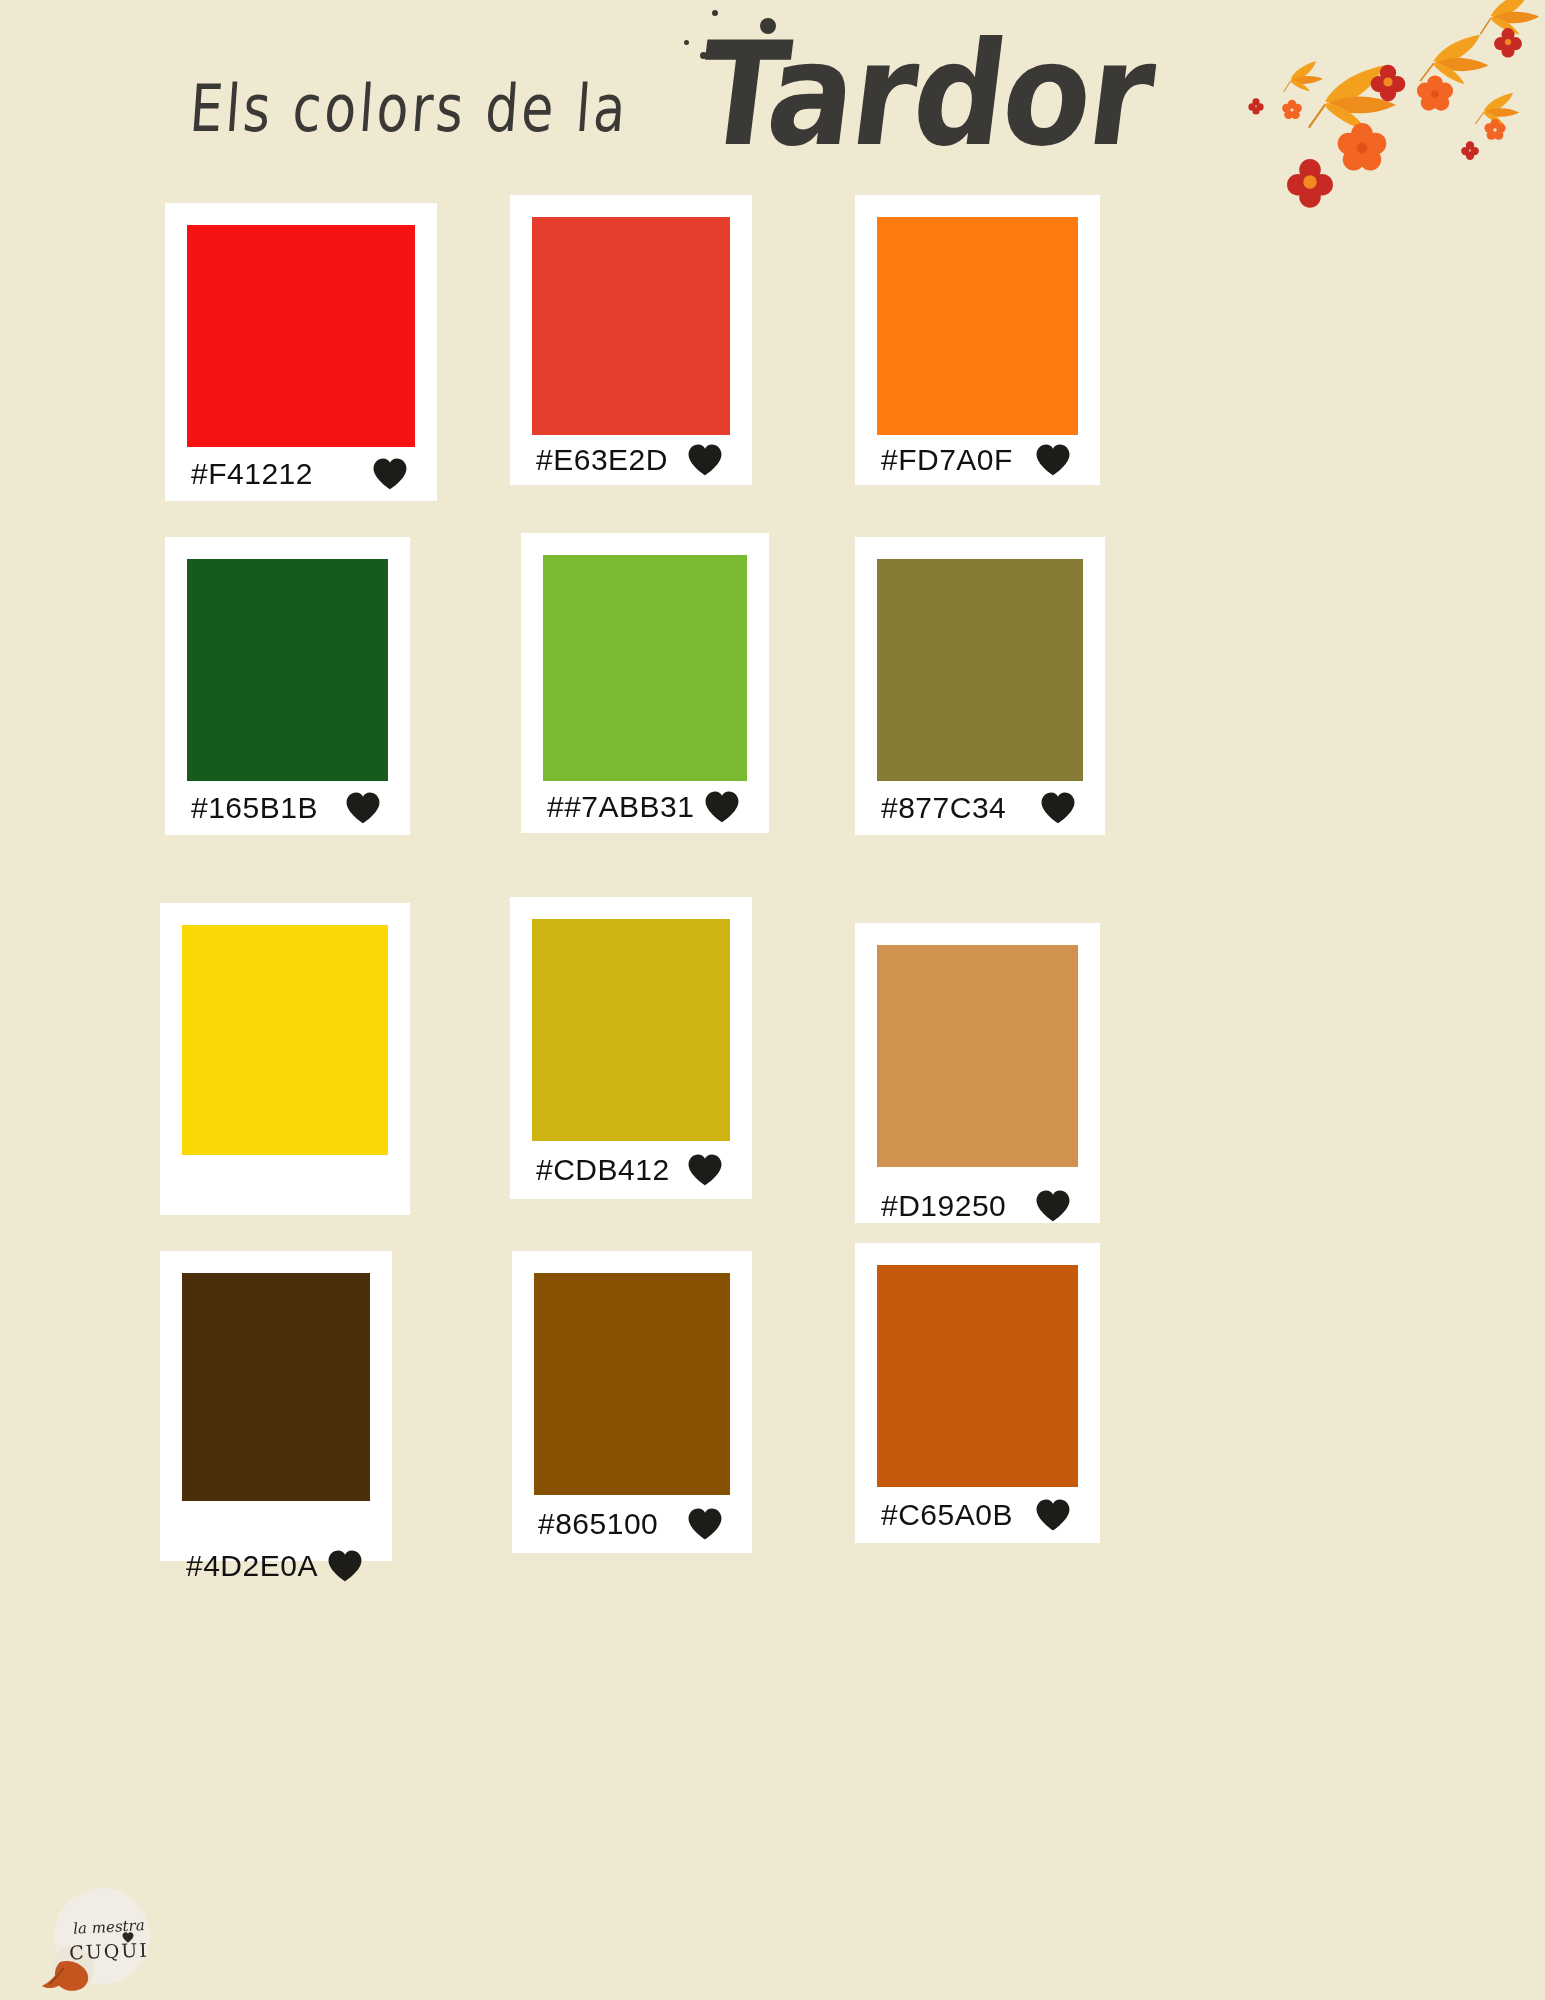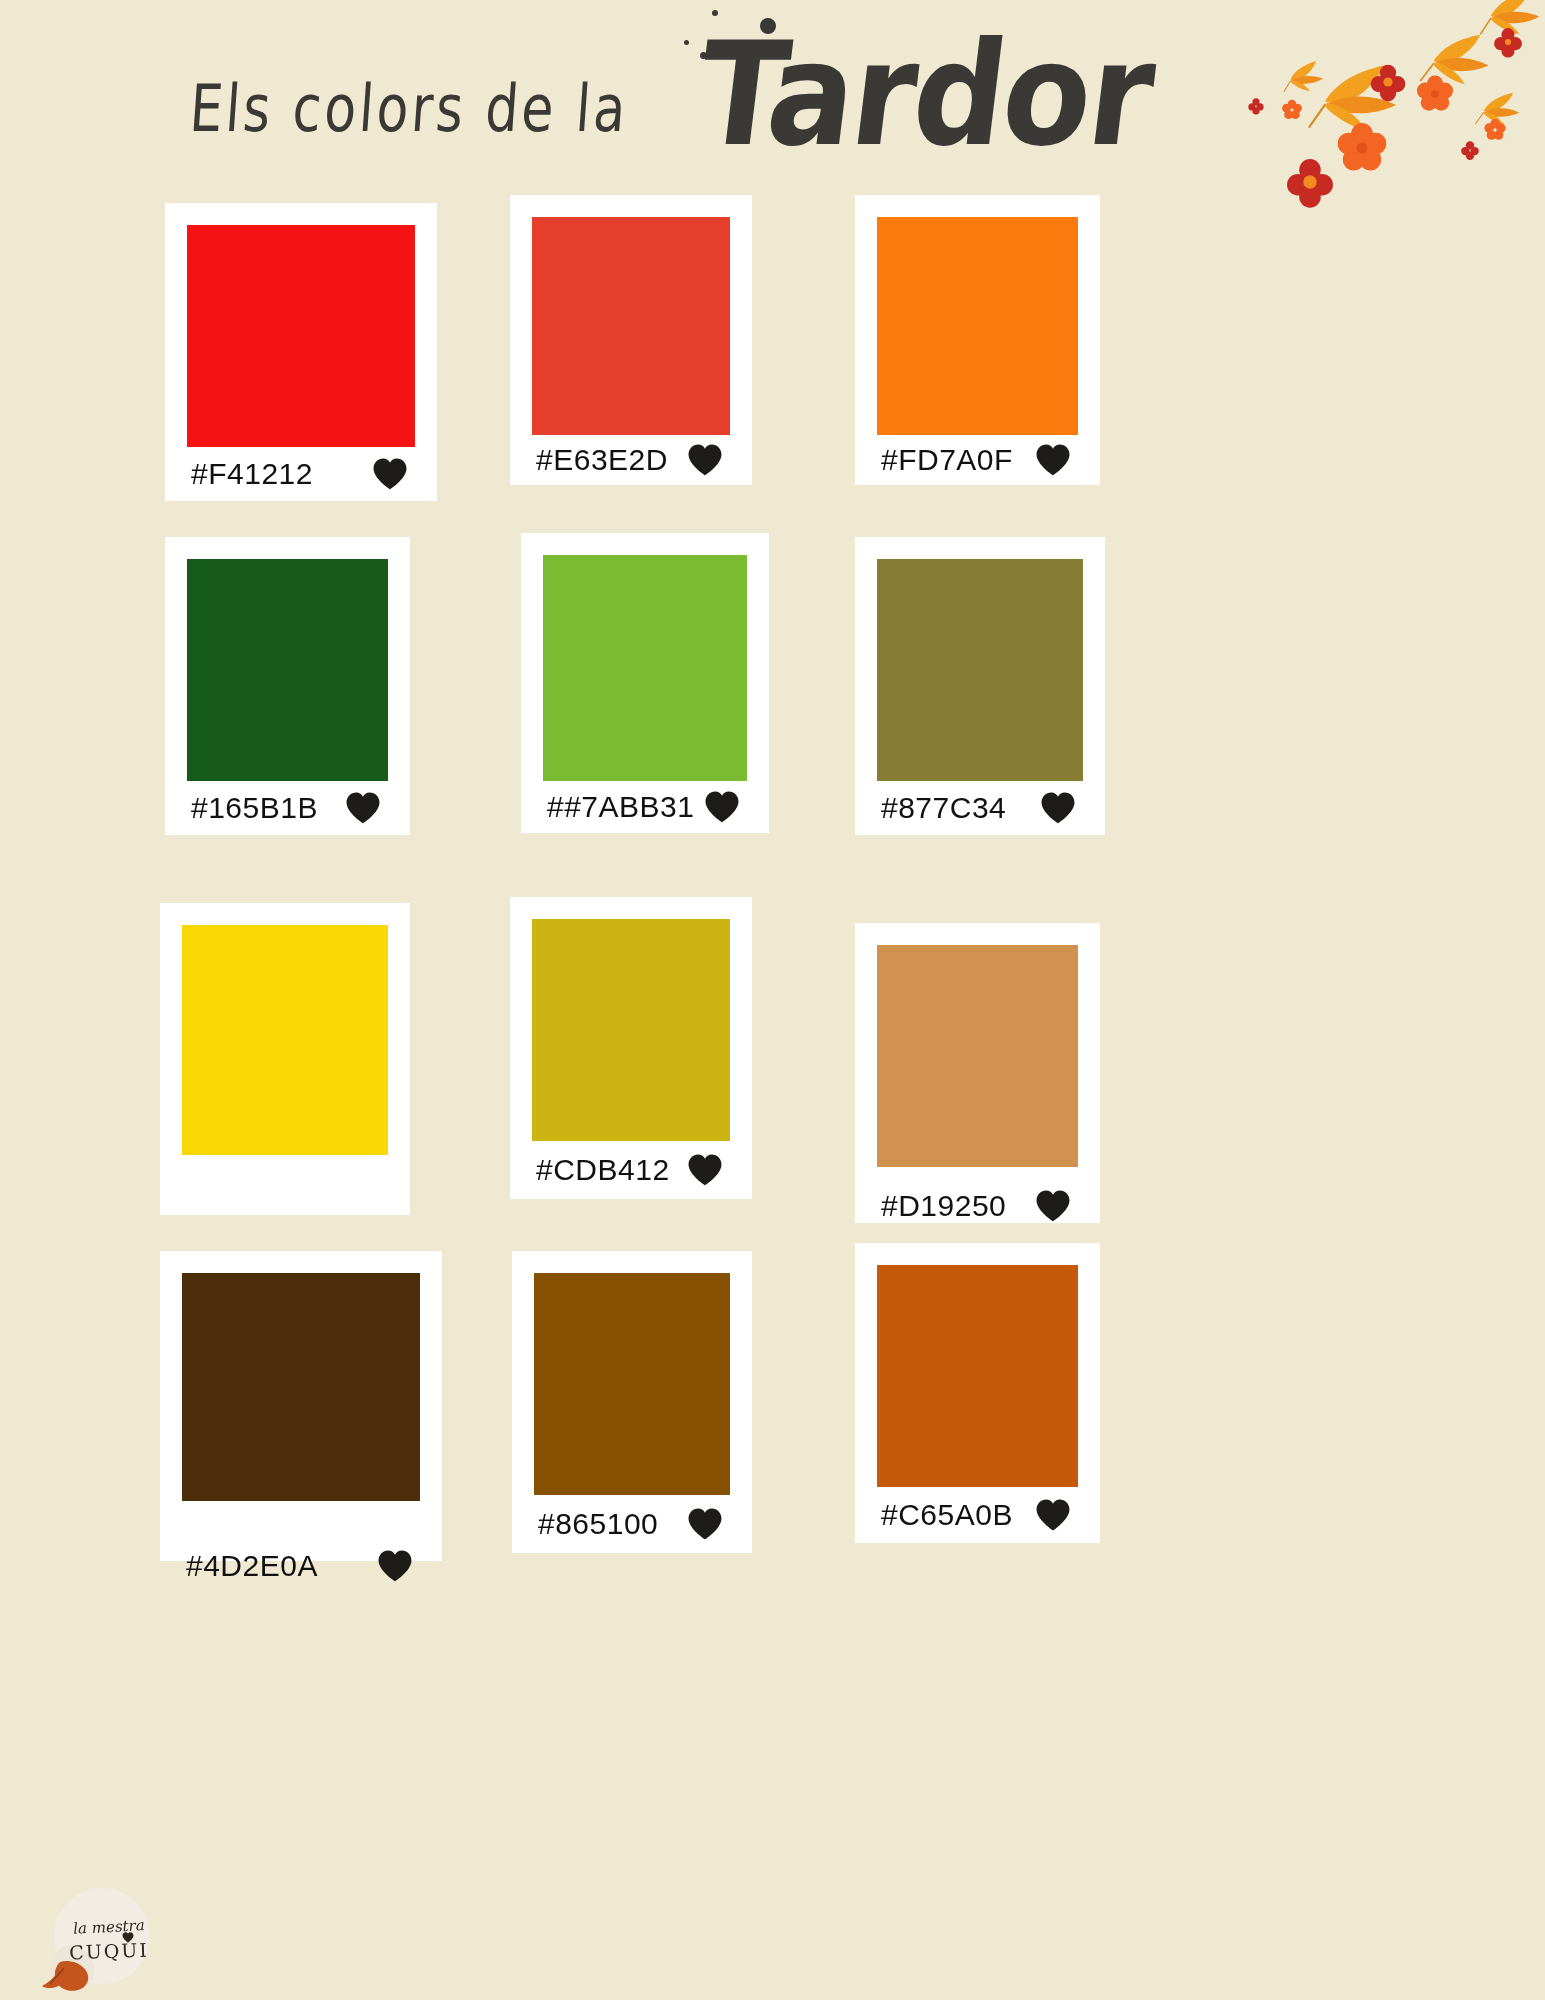--- a/index.html
+++ b/index.html
@@ -328,21 +328,21 @@
     </div>
     <div class="swatch-card" style="left: 855px; top: 738px; width: 245px; height: 300px; gap: 22px;">
       <div class="swatch-color" style="height: 222px; background: rgb(209, 146, 80);"></div>
       <div class="swatch-footer">
         <span class="swatch-hex">#D19250</span>
         <svg class="heart-icon" viewBox="0 0 32 30">
           <path d="M16,29.5 C16,29.5 0.5,19.6 0.5,9.9 C0.5,4.3 4.9,0.5 9.5,0.5 C12.7,0.5 15,2.3 16,4.5 C17,2.3 19.3,0.5 22.5,0.5 C27.1,0.5 31.5,4.3 31.5,9.9 C31.5,19.6 16,29.5 16,29.5 Z" fill="#1e1c19"></path>
         </svg>
       </div>
     </div>
-    <div class="swatch-card" style="left: 160px; top: 1066px; width: 282px; height: 310px; gap: 48px;">
+    <div class="swatch-card" style="left: 160px; top: 1066px; width: 232px; height: 310px; gap: 48px;">
       <div class="swatch-color" style="height: 228px; background: rgb(77, 46, 10);"></div>
       <div class="swatch-footer">
         <span class="swatch-hex">#4D2E0A</span>
         <svg class="heart-icon" viewBox="0 0 32 30">
           <path d="M16,29.5 C16,29.5 0.5,19.6 0.5,9.9 C0.5,4.3 4.9,0.5 9.5,0.5 C12.7,0.5 15,2.3 16,4.5 C17,2.3 19.3,0.5 22.5,0.5 C27.1,0.5 31.5,4.3 31.5,9.9 C31.5,19.6 16,29.5 16,29.5 Z" fill="#1e1c19"></path>
         </svg>
       </div>
     </div>
     <div class="swatch-card" style="left: 512px; top: 1066px; width: 240px; height: 302px;">
       <div class="swatch-color" style="height: 222px; background: rgb(134, 81, 0);"></div>

